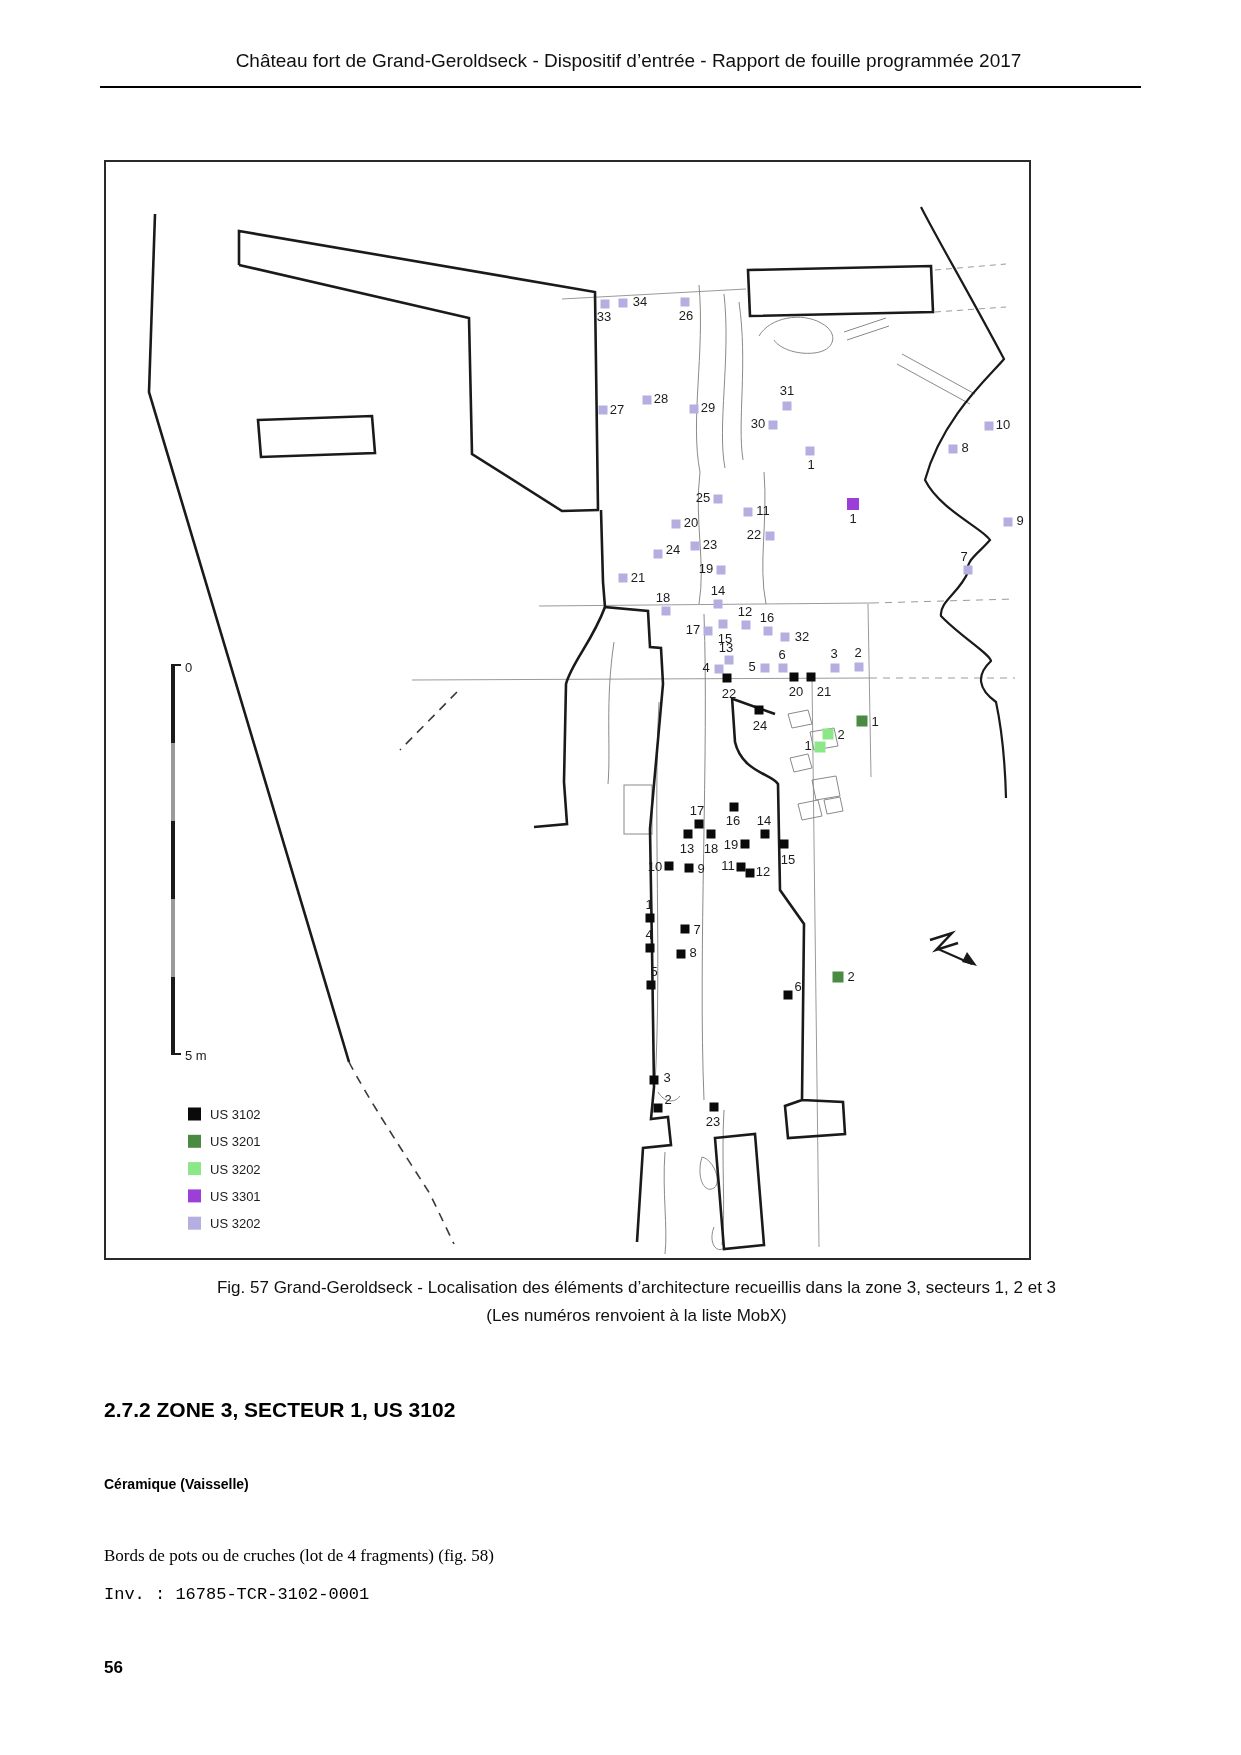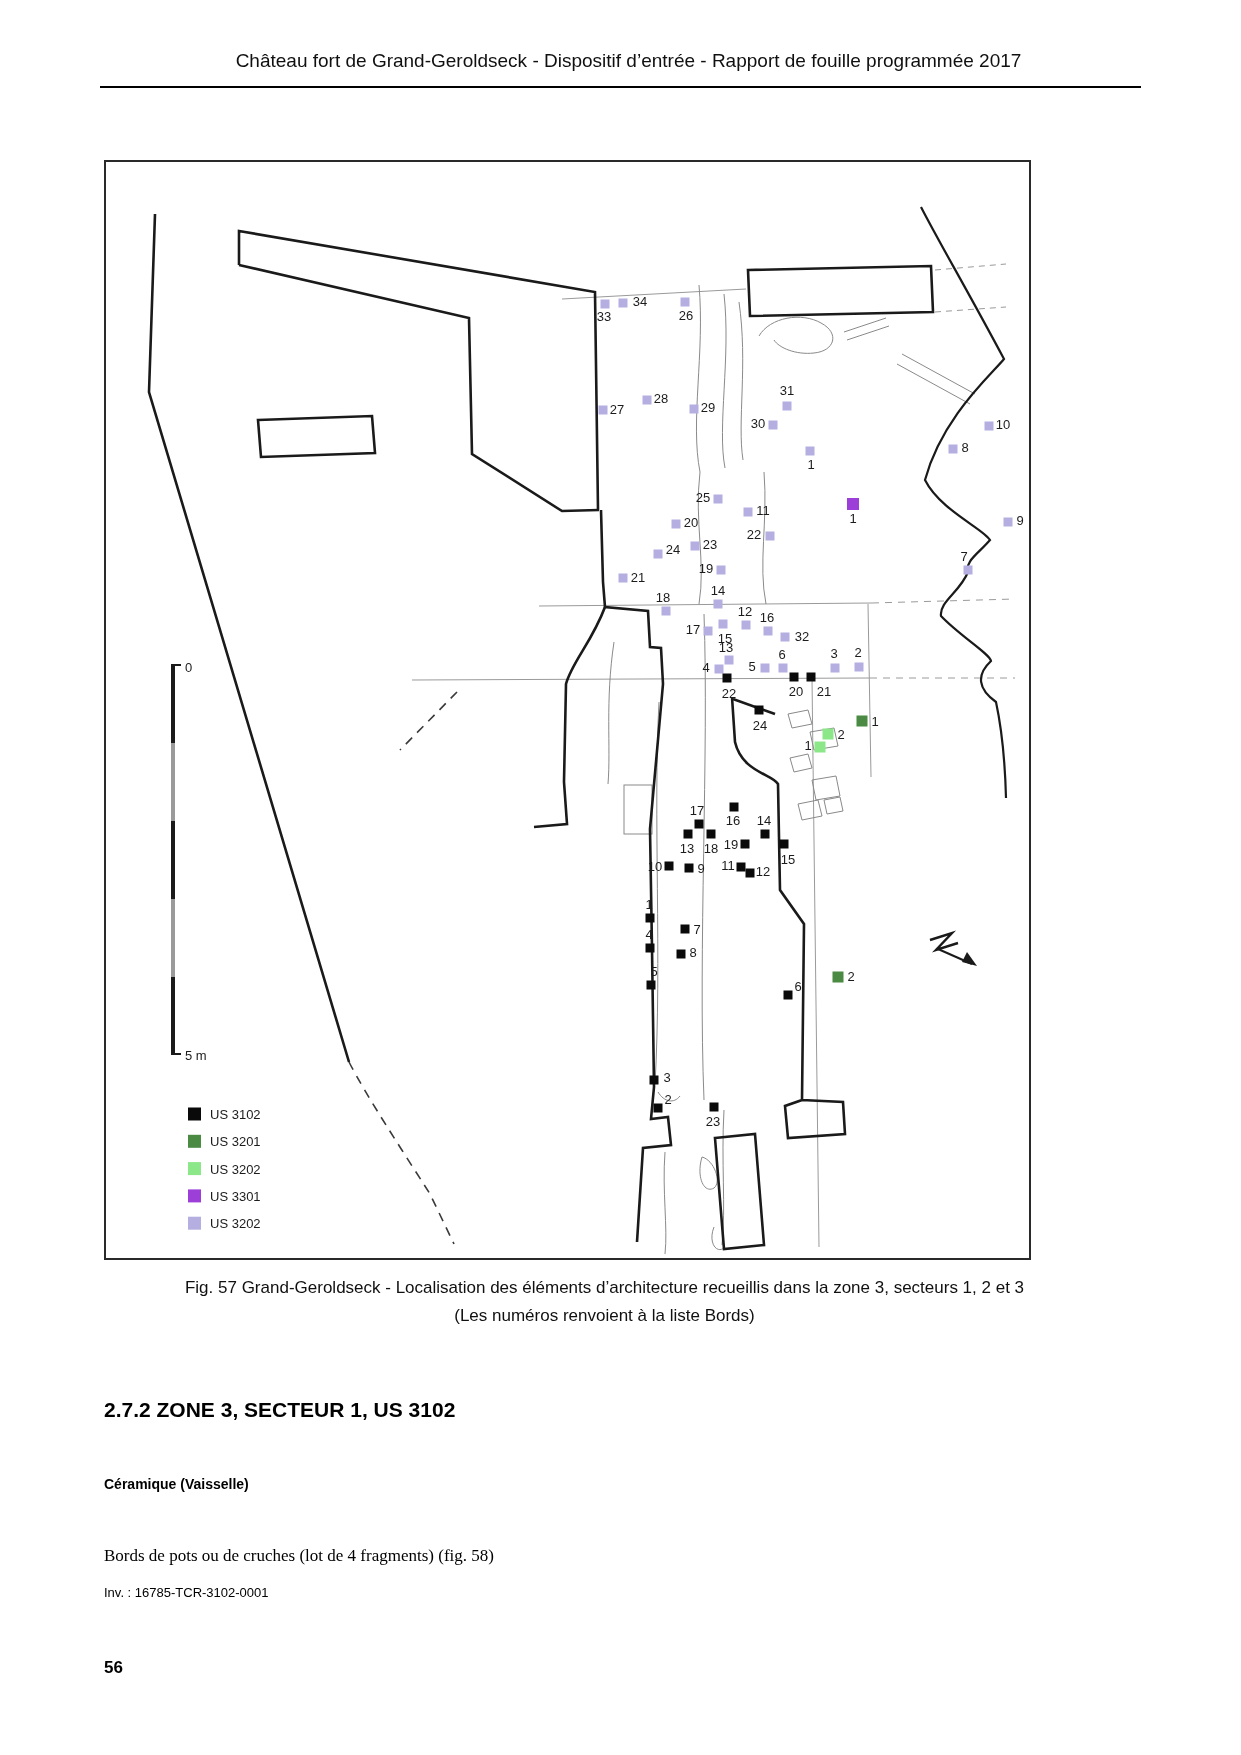--- a/index.html
+++ b/index.html
@@ -16,33 +16,33 @@
   }
   .figure-box{
     position:absolute;left:104px;top:160px;width:927px;height:1100px;
     border:2px solid #2a2a2a;background:#fff;box-sizing:border-box;
   }
   .figure-box svg{position:absolute;left:-2px;top:-2px;}
   .pt-label{font-size:13px;fill:#1c1c1c;font-family:"Liberation Sans",sans-serif;}
   .legend-label{font-size:13px;fill:#1c1c1c;font-family:"Liberation Sans",sans-serif;}
   .scale-label{font-size:13px;fill:#1c1c1c;font-family:"Liberation Sans",sans-serif;}
   .caption{
-    position:absolute;left:64px;width:1081px;text-align:center;
+    position:absolute;left:96px;width:1081px;text-align:center;
     font-size:17px;color:#101010;line-height:28px;
   }
   .caption.line1{top:1274px;}
   .caption.line2{top:1302px;}
   .section-heading{
     position:absolute;left:104px;top:1398px;font-size:21px;font-weight:bold;color:#000;
   }
   .sub-heading{
     position:absolute;left:104px;top:1476px;font-size:14px;font-weight:bold;color:#000;
   }
   .body-line1{position:absolute;left:104px;top:1546px;font-size:17px;color:#000;font-family:Liberation Serif, serif;}
-  .body-line2{position:absolute;left:104px;top:1585px;font-size:13px;color:#000;}
+  .body-line2{position:absolute;left:104px;top:1585px;font-size:17px;color:#000;font-family:Liberation Mono, monospace;}
   .page-number{position:absolute;left:104px;top:1658px;font-size:17px;color:#000;font-weight:bold;}
 </style>
 </head>
 <body>
 
 <div class="header-title">Château fort de Grand-Geroldseck - Dispositif d’entrée - Rapport de fouille programmée 2017</div>
 <div class="header-rule"></div>
 
 <div class="figure-box">
   <svg width="931" height="1104" viewBox="102 158 931 1104" xmlns="http://www.w3.org/2000/svg">
@@ -270,19 +270,19 @@
         <text x="665" y="1080" text-anchor="middle" class="pt-label">3</text>
         <rect x="651.5" y="1101.5" width="9" height="9" fill="#0a0a0a"></rect>
         <text x="666" y="1102" text-anchor="middle" class="pt-label">2</text>
         <rect x="707.5" y="1100.5" width="9" height="9" fill="#0a0a0a"></rect>
         <text x="711" y="1124" text-anchor="middle" class="pt-label">23</text>
       </g>
   </svg>
 </div>
 
 <div class="caption line1">Fig. 57 Grand-Geroldseck - Localisation des éléments d’architecture recueillis dans la zone 3, secteurs 1, 2 et 3</div>
-<div class="caption line2">(Les numéros renvoient à la liste Bords)</div>
+<div class="caption line2">(Les numéros renvoient à la liste MobX)</div>
 
 <div class="section-heading">2.7.2 ZONE 3, SECTEUR 1, US 3102</div>
 <div class="sub-heading">Céramique (Vaisselle)</div>
 <div class="body-line1">Bords de pots ou de cruches (lot de 4 fragments) (fig. 58)</div>
 <div class="body-line2">Inv. : 16785-TCR-3102-0001</div>
 <div class="page-number">56</div>
 
 </body></html>

